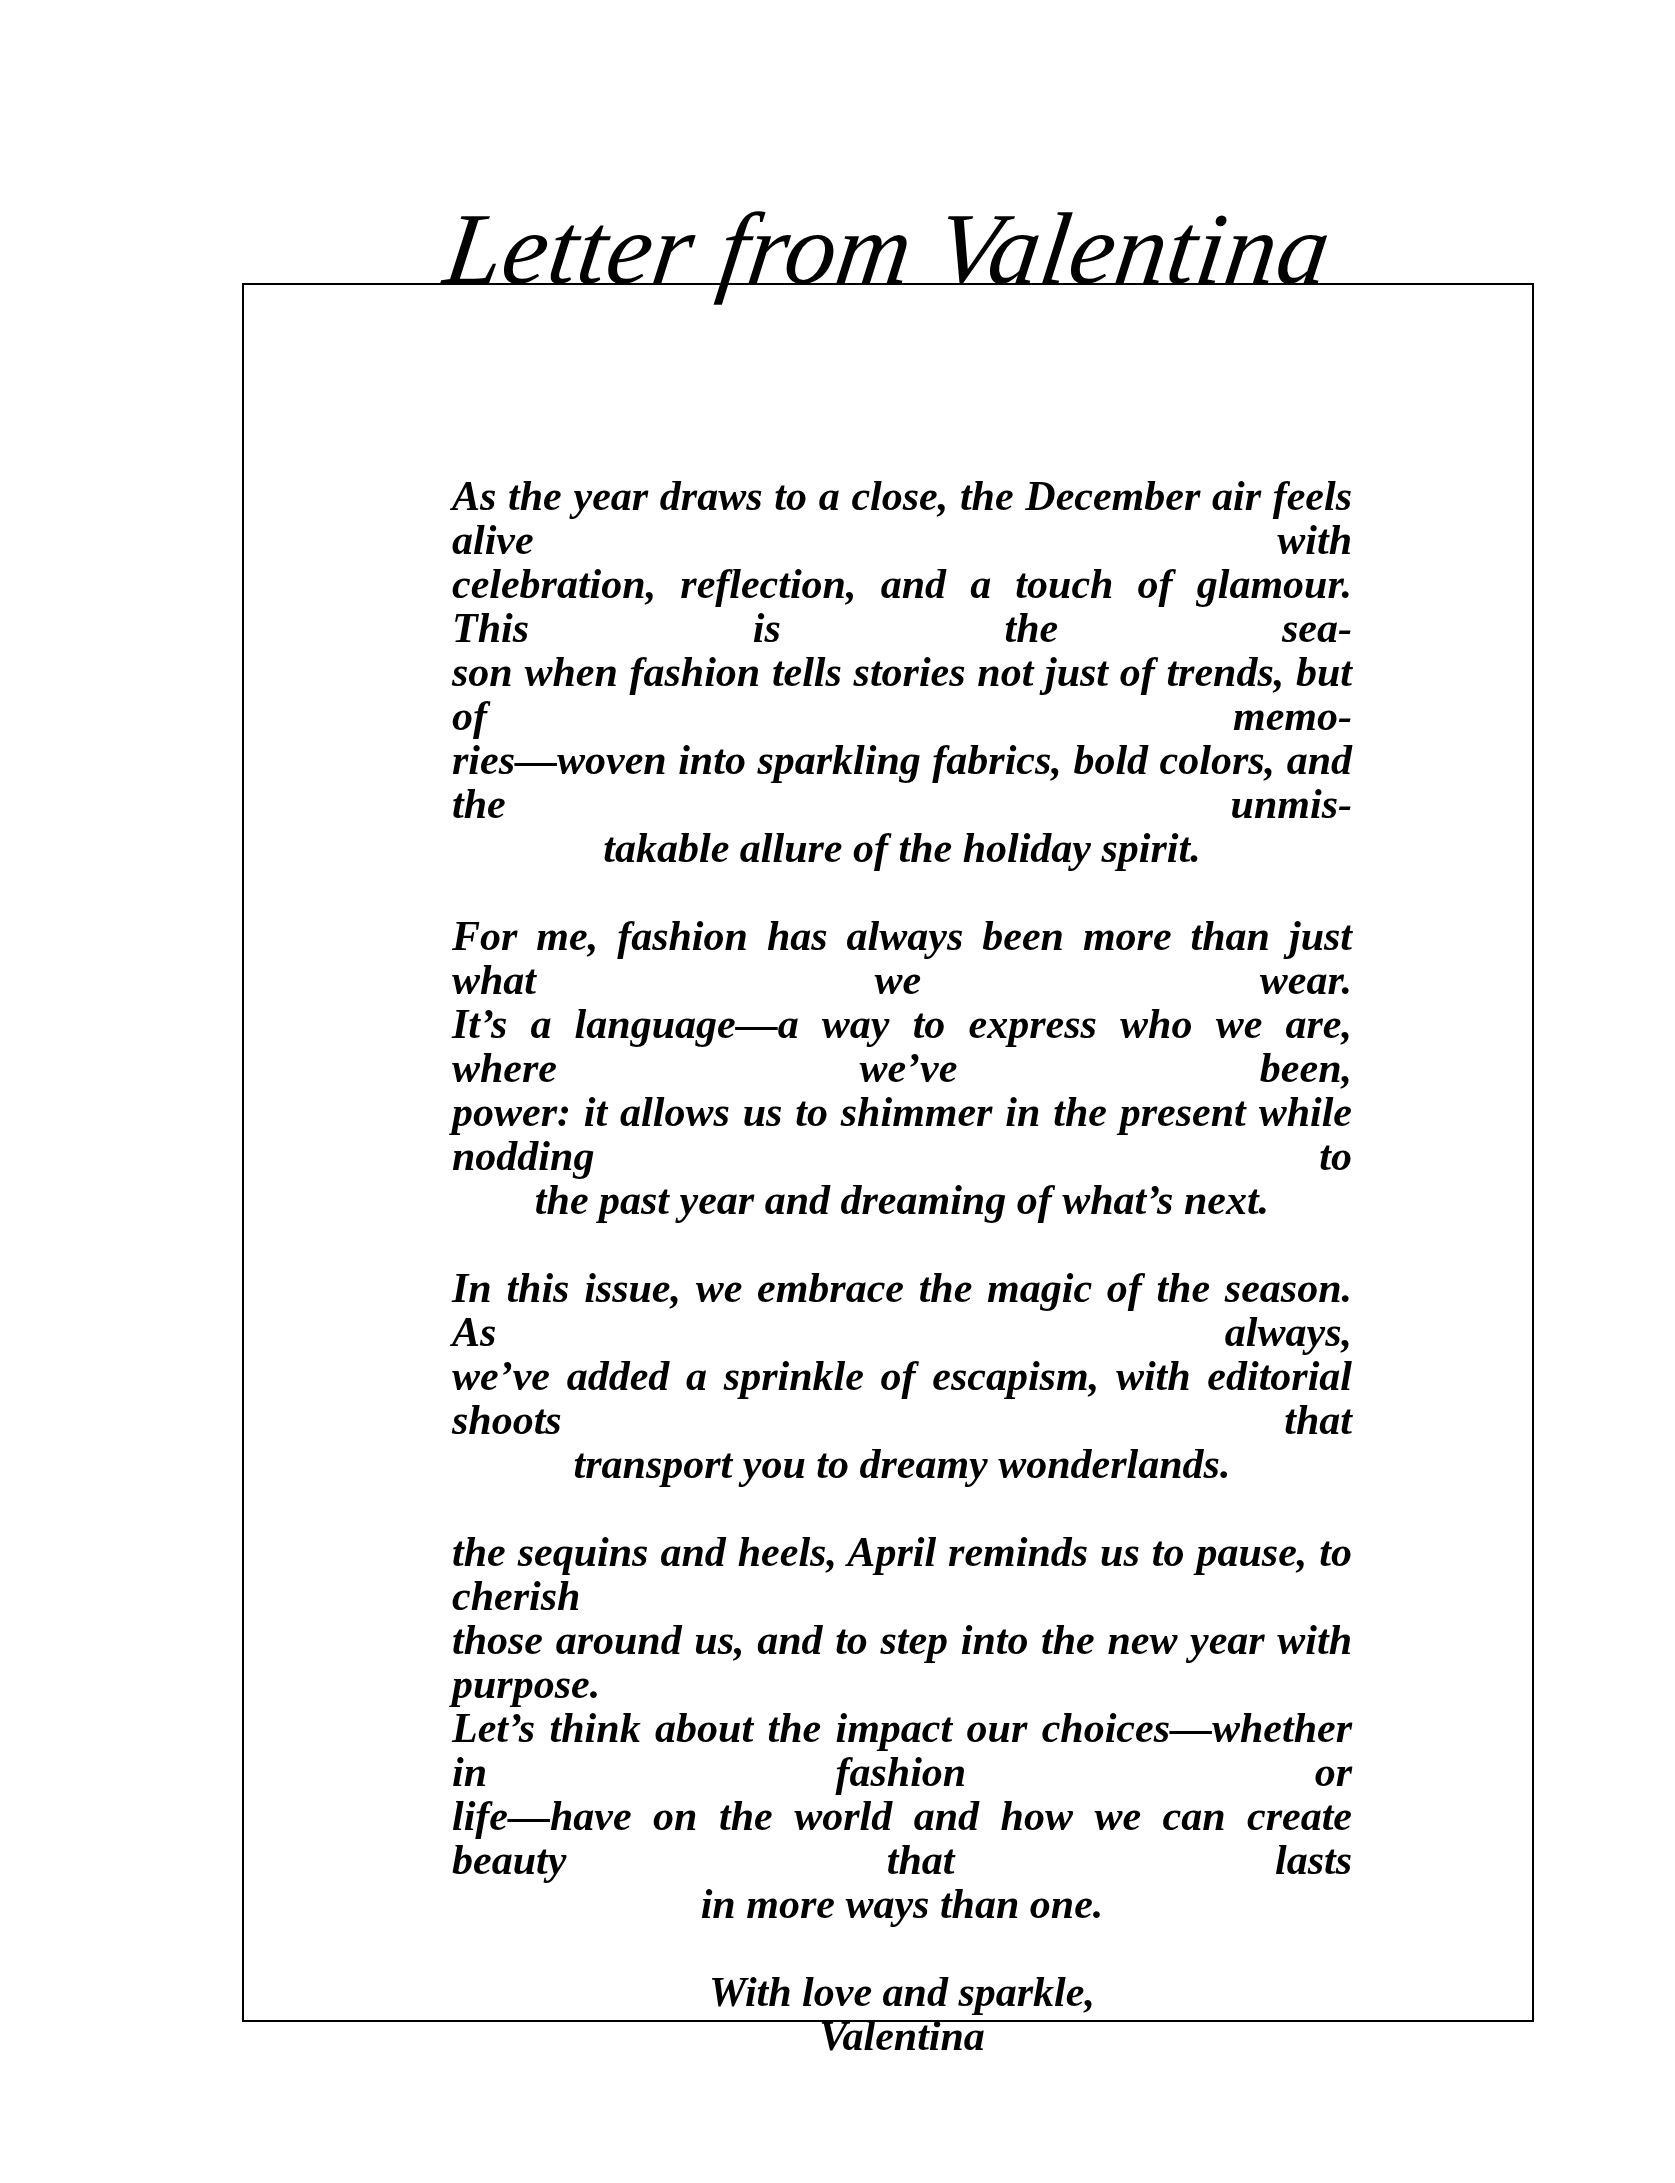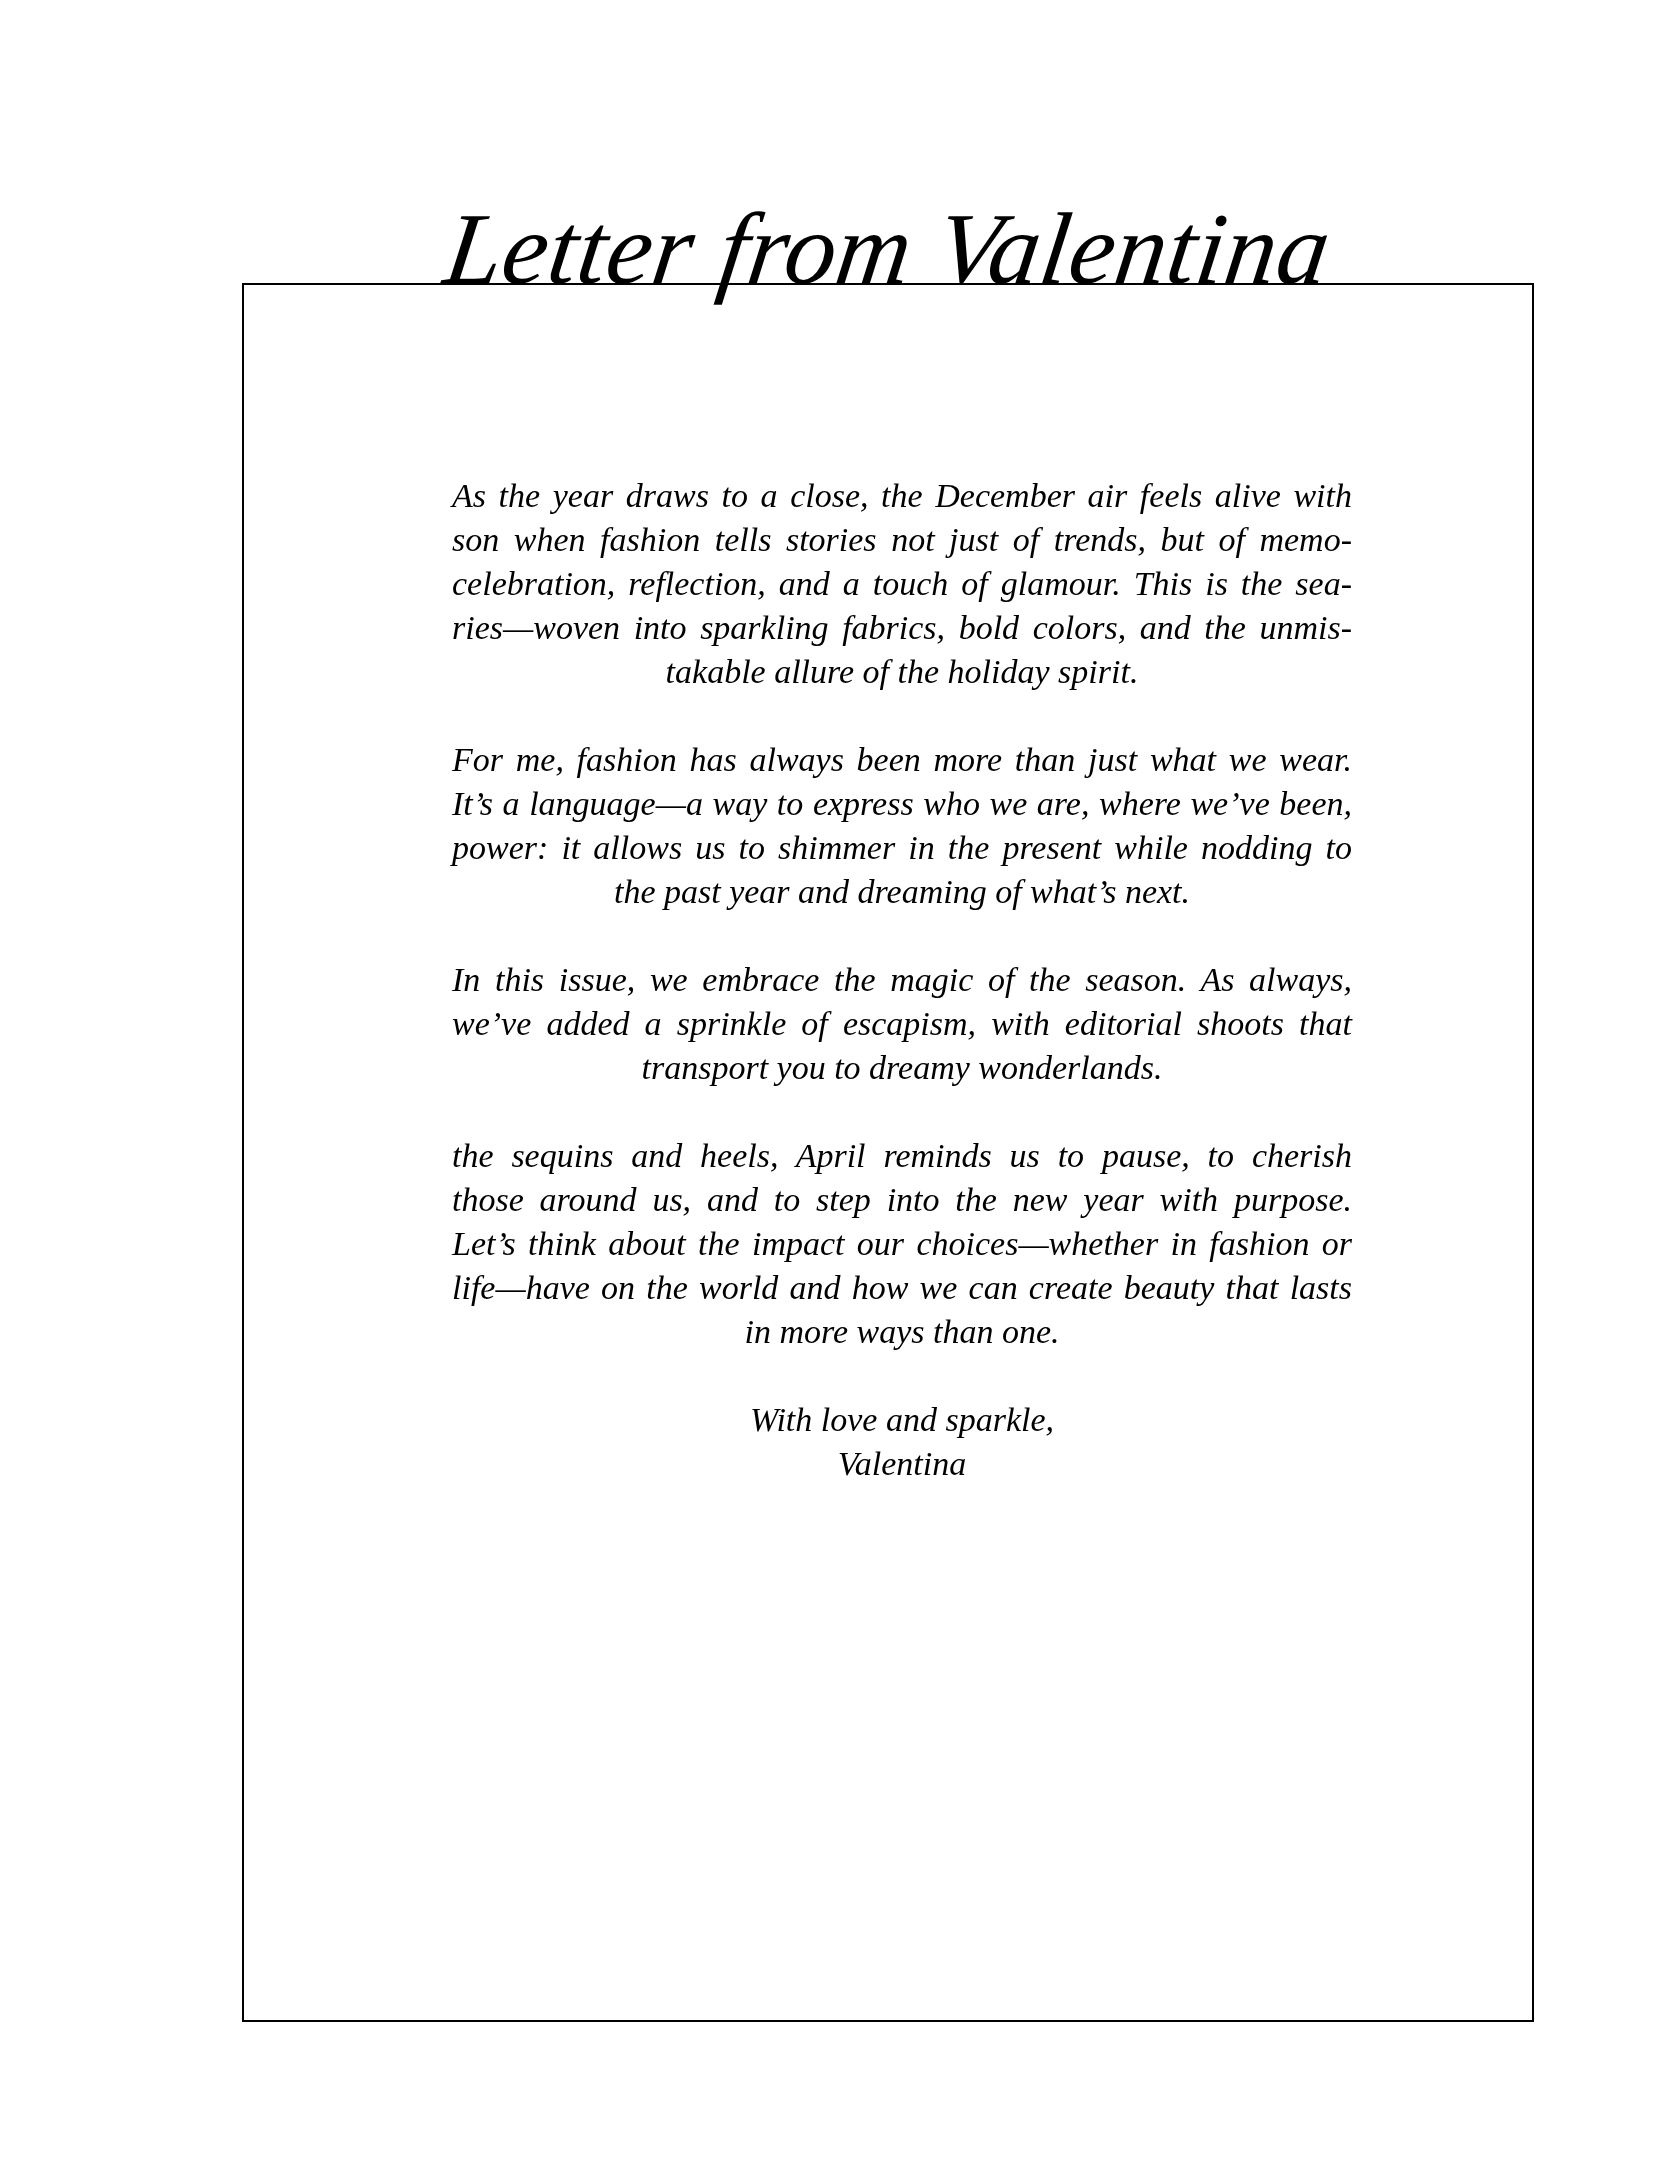--- a/index.html
+++ b/index.html
@@ -42,22 +42,23 @@
     white-space: nowrap;
     transform: skewX(-8deg);
     letter-spacing: 0.7px;
   }
   .content {
     position: absolute;
     left: 452px;
     top: 474px;
     width: 900px;
     font-style: italic;
-    font-size: 34px;
+    font-size: 42px;
     line-height: 44px;
+    font-weight: bold;
   }
   .para {
     margin: 0 0 44px 0;
   }
   .line {
     text-align: justify;
     text-align-last: justify;
   }
   .line.center {
     text-align: right;
@@ -74,22 +75,22 @@
 <div class="page">
 
   <div class="frame"></div>
 
   <div class="title">Letter from Valentina</div>
 
   <div class="content">
 
     <div class="para">
       <div class="line">As the year draws to a close, the December air feels alive with</div>
+      <div class="line">celebration, reflection, and a touch of glamour. This is the sea-</div>
       <div class="line">son when fashion tells stories not just of trends, but of memo-</div>
-      <div class="line">celebration, reflection, and a touch of glamour. This is the sea-</div>
       <div class="line">ries—woven into sparkling fabrics, bold colors, and the unmis-</div>
       <div class="line center">takable allure of the holiday spirit.</div>
     </div>
 
     <div class="para">
       <div class="line">For me, fashion has always been more than just what we wear.</div>
       <div class="line">It’s a language—a way to express who we are, where we’ve been,</div>
       <div class="line">power: it allows us to shimmer in the present while nodding to</div>
       <div class="line center">the past year and dreaming of what’s next.</div>
     </div>

